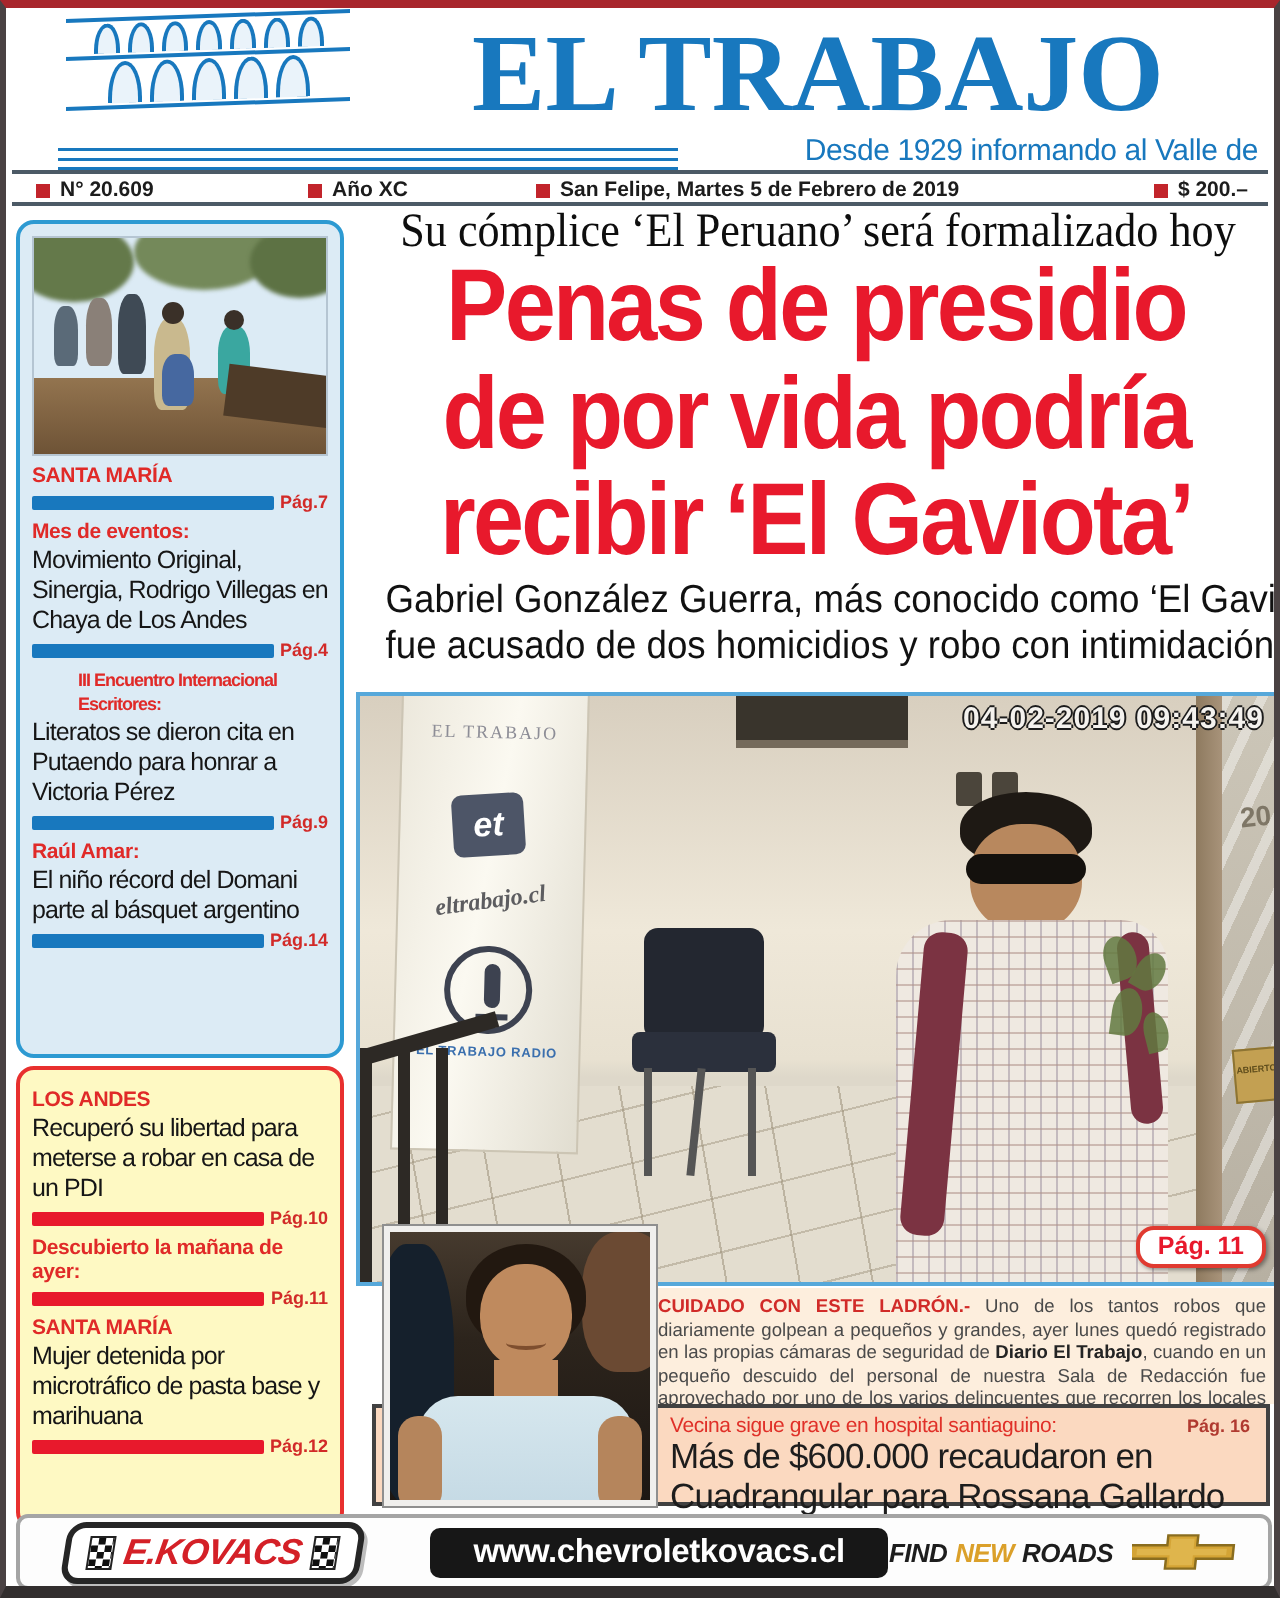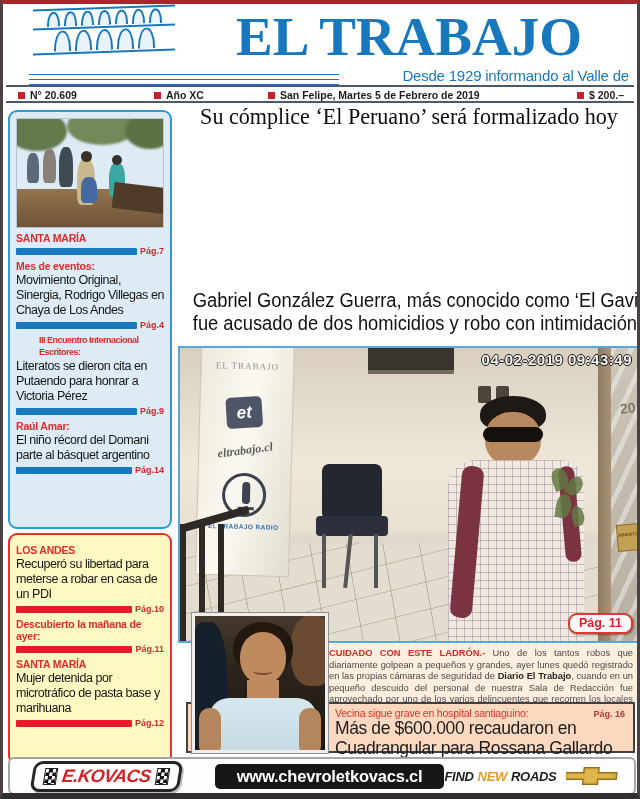--- a/index.html
+++ b/index.html
@@ -272,20 +272,25 @@
       <div class="sb-label">SANTA MARÍA</div>
       <div class="sb-title">Mujer detenida por microtráfico de pasta base y marihuana</div>
       <div class="sb-bar-row">
           <span class="sb-bar bar-red"></span>
           <span class="sb-page">Pág.12</span>
         </div>
     </div>
   </div>
 
   <div class="abs kicker">Su cómplice ‘El Peruano’ será formalizado hoy</div>
+  <div class="abs headline">
+    <div class="hl-line">Penas de presidio</div>
+    <div class="hl-line">de por vida podría</div>
+    <div class="hl-line">recibir ‘El Gaviota’</div>
+  </div>
   <div class="abs subhead">
     <div class="sh-line">Gabriel González Guerra, más conocido como ‘El Gaviota’,</div>
     <div class="sh-line">fue acusado de dos homicidios y robo con intimidación</div>
   </div>
 
   <div class="abs cctv">
     <div class="floor"></div>
     <div class="topwin"></div>
     <span class="switch" style="left:298px;top:38px;"></span>
     <span class="switch" style="left:316px;top:38px;"></span>

